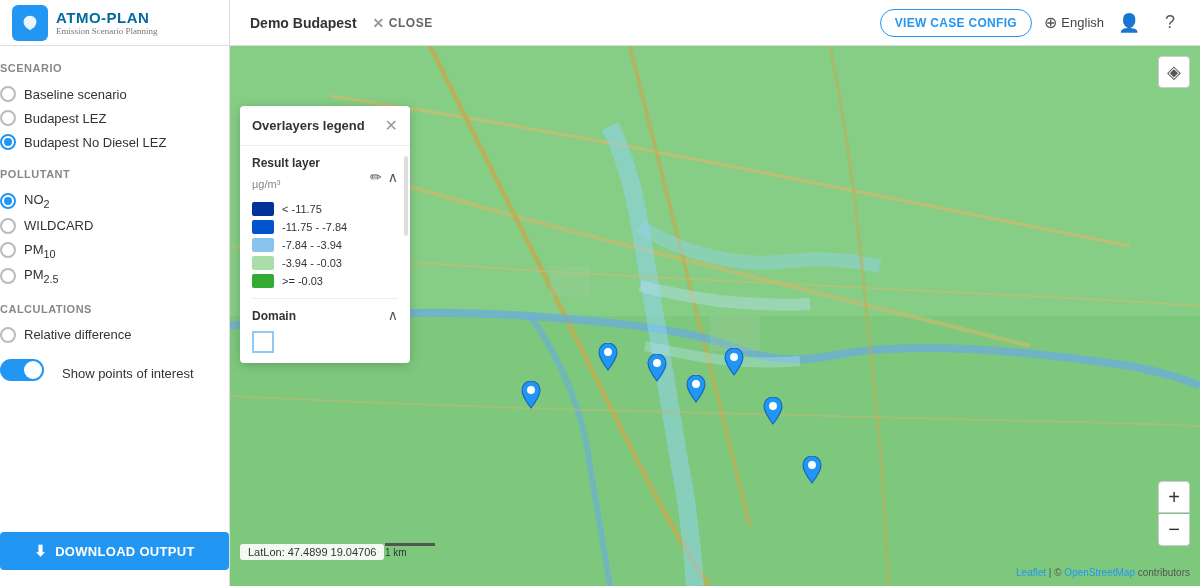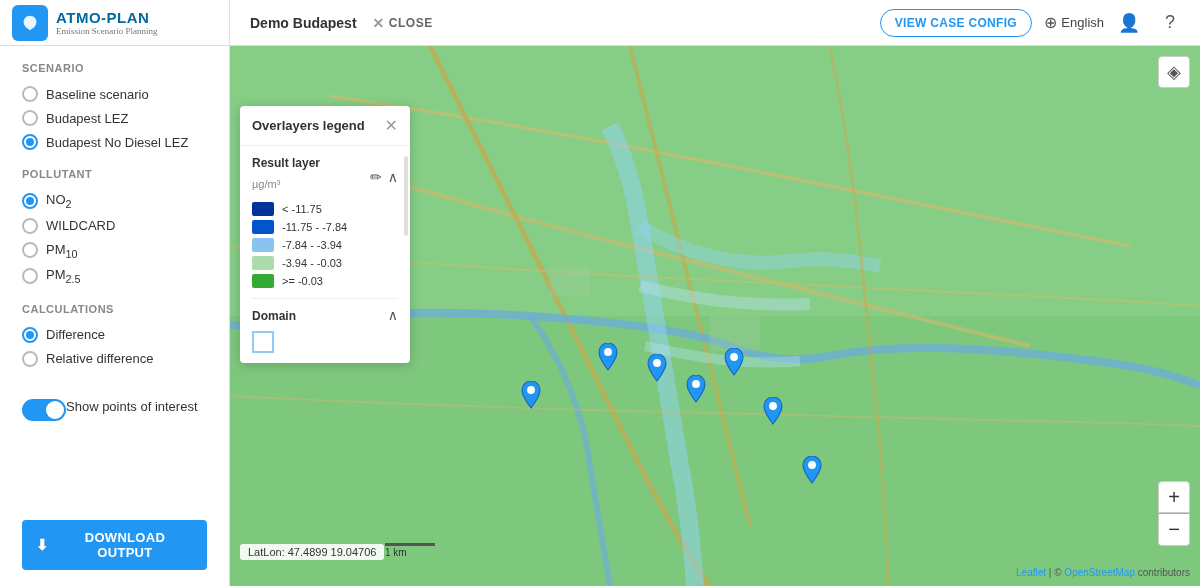--- a/index.html
+++ b/index.html
@@ -44,21 +44,21 @@
       width: 28px; height: 28px; display: flex; align-items: center; justify-content: center;
       border-radius: 50%; color: #555; font-size: 18px; cursor: pointer;
     }
 
     
     .main-layout { display: flex; height: calc(586px - 46px); }
 
     
     .sidebar {
       width: 230px; background: #fff; border-right: 1px solid #ddd;
-      padding: 16px 22px; overflow-y: auto; flex-shrink: 0;
+      padding: 16px 0; overflow-y: auto; flex-shrink: 0;
       display: flex; flex-direction: column; gap: 0;
     }
     .section-label {
       font-size: 11px; font-weight: 700; color: #888; text-transform: uppercase;
       letter-spacing: 0.5px; margin-bottom: 8px; margin-top: 14px;
     }
     .section-label:first-child { margin-top: 0; }
     .radio-item {
       display: flex; align-items: center; gap: 8px; padding: 4px 0;
       cursor: pointer; color: #333; font-size: 13px;
@@ -67,21 +67,21 @@
       width: 16px; height: 16px; border-radius: 50%; border: 2px solid #bbb;
       flex-shrink: 0; display: flex; align-items: center; justify-content: center;
     }
     .radio-circle.active { border-color: #2196f3; }
     .radio-circle.active::after {
       content: ''; width: 8px; height: 8px; border-radius: 50%; background: #2196f3;
     }
 
     
     .toggle-row {
-      display: flex; align-items: flex-start; gap: 0; margin-top: 28px;
+      display: flex; align-items: flex-end; gap: 18px; margin-top: 12px;
     }
     .toggle-switch {
       width: 44px; height: 22px; background: #2196f3; border-radius: 11px;
       position: relative; cursor: pointer; flex-shrink: 0;
     }
     .toggle-switch::after {
       content: ''; width: 18px; height: 18px; background: #fff; border-radius: 50%;
       position: absolute; top: 2px; right: 2px; transition: 0.2s;
     }
     .toggle-label { font-size: 13px; color: #333; }
@@ -267,24 +267,20 @@
       <div class="radio-circle"></div>
       <span>PM<sub>10</sub></span>
     </div>
     <div class="radio-item">
       <div class="radio-circle"></div>
       <span>PM<sub>2.5</sub></span>
     </div>
 
     <div class="section-label">Calculations</div>
 
-    <div class="radio-item">
-      <div class="radio-circle active"></div>
-      <span>Difference</span>
-    </div>
     <div class="radio-item">
       <div class="radio-circle"></div>
       <span>Relative difference</span>
     </div>
 
     <div class="toggle-row">
       <div class="toggle-switch"></div>
       <span class="toggle-label">Show points of interest</span>
     </div>
 

